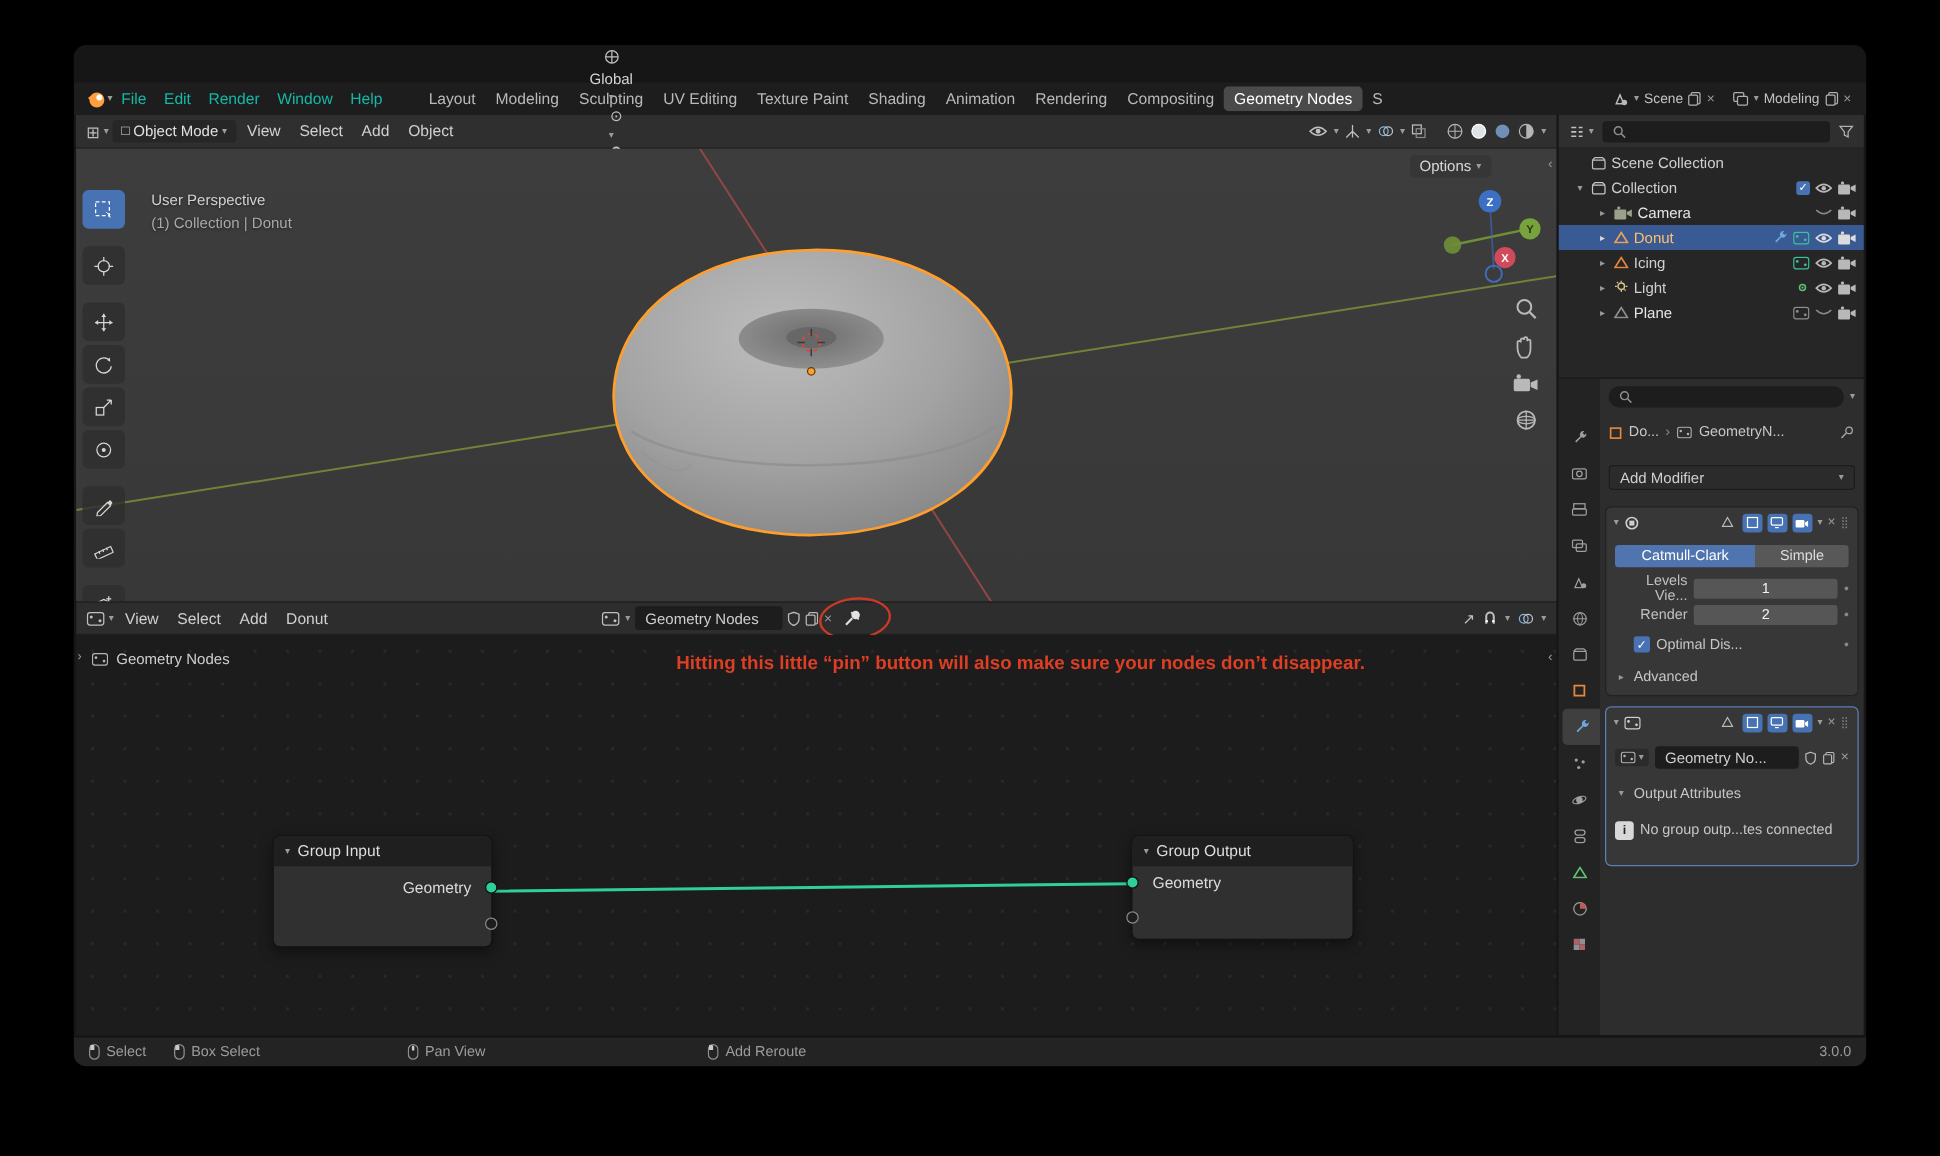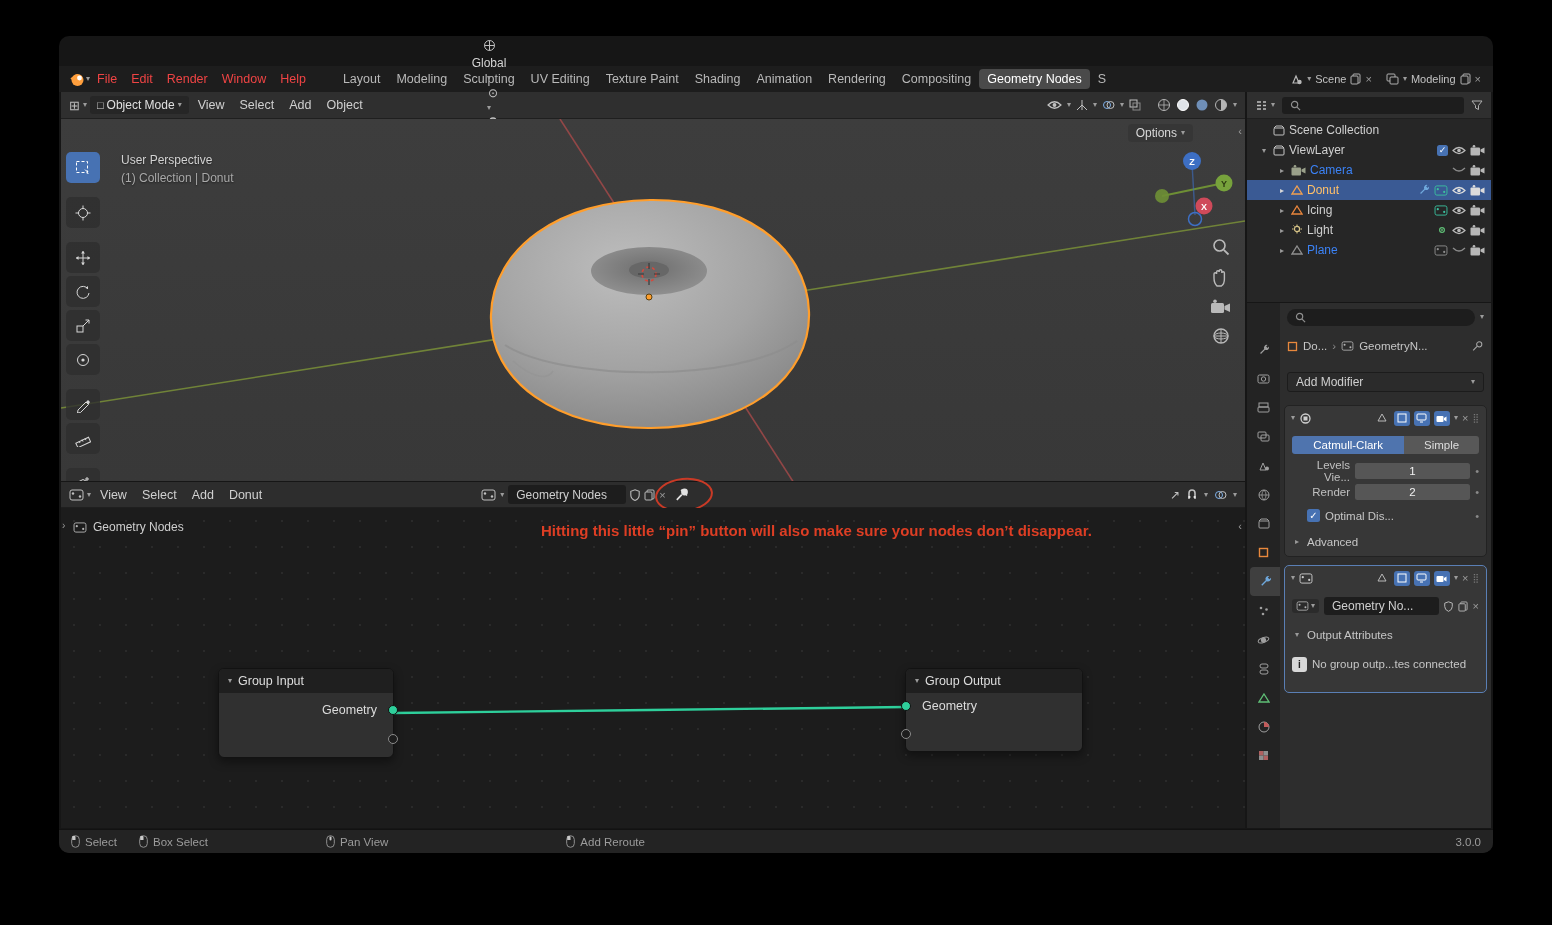--- a/index.html
+++ b/index.html
@@ -9,21 +9,21 @@
   svg{display:block;}
   .window{position:absolute;left:59px;top:36px;width:1434px;height:817px;background:#161616;border-radius:10px;overflow:hidden;box-shadow:0 18px 60px rgba(0,0,0,.75);}
 
   
   .titlebar{position:absolute;left:0;top:0;width:100%;height:30px;background:#2a2a2c;display:flex;align-items:center;justify-content:center;}
   .tl{position:absolute;top:9px;width:12px;height:12px;border-radius:50%;}
   .title{display:flex;align-items:center;gap:7px;color:#d9d9d9;font-size:13px;font-weight:bold;}
 
   
   .menubar{position:absolute;left:0;top:30px;width:100%;height:26px;background:#1d1d1d;display:flex;align-items:center;padding:0 10px;}
-  .menu-item{font-size:12.5px;color:#ef4444;padding:2px 7px;white-space:nowrap;}
+  .menu-item{font-size:12.5px;color:#14b8a6;padding:2px 7px;white-space:nowrap;}
   .ws-wrap{display:flex;align-items:center;margin-left:22px;overflow:hidden;}
   .ws-item{font-size:12.5px;color:#b9b9b9;padding:3px 8px;border-radius:4px;white-space:nowrap;}
   .ws-item.active{background:#4a4a4a;color:#fff;}
   .chev{font-size:8px;color:#9c9c9c;line-height:1;}
   .mini{font-size:11px;color:#c2c2c2;}
 
   
   .hdr{position:absolute;left:0;top:0;right:0;height:27px;background:#2f2f2f;display:flex;align-items:center;padding:0 8px;gap:3px;border-bottom:1px solid #1f1f1f;}
   .hmenu{font-size:12.5px;color:#d0d0d0;padding:2px 6px;white-space:nowrap;}
   .ibtn{display:flex;align-items:center;gap:3px;color:#c3c3c3;padding:2px 3px;border-radius:3px;}
@@ -44,21 +44,21 @@
   .node{position:absolute;border:1px solid #121212;border-radius:6px;background:#303030;box-shadow:0 4px 10px rgba(0,0,0,.4);}
   .node-title{height:24px;background:#1f1f1f;border-radius:5px 5px 0 0;display:flex;align-items:center;gap:6px;padding:0 9px;color:#dedede;font-size:12.5px;}
   .socket{position:absolute;width:10px;height:10px;border-radius:50%;background:#2ecf9b;border:1px solid #101010;}
   .socket.hollow{background:#1d1d1d;border:1.5px solid #8a8a8a;}
   .annot{color:#dd3e24;font-size:15px;font-weight:bold;white-space:nowrap;}
   .red-ellipse{position:absolute;width:58px;height:34px;border:2.5px solid #c93a26;border-radius:50%;transform:rotate(-6deg);pointer-events:none;}
 
   .outliner{position:absolute;left:1188px;top:56px;width:244px;height:210px;background:#262626;}
   .orow{display:flex;align-items:center;height:20px;font-size:12px;color:#cfcfcf;padding-right:6px;gap:4px;}
   .orow .lbl{white-space:nowrap;}
-  .dim{color:#3b82f6;}
+  .dim{color:#e5e5e5;}
   .sel{background:#3a5a94;}
   .tri{font-size:8px;color:#9a9a9a;width:10px;text-align:center;}
 
   .props{position:absolute;left:1188px;top:267px;width:244px;height:525px;background:#2d2d2d;}
   .tabstrip{position:absolute;left:0;top:0;width:33px;bottom:0;background:#232323;display:flex;flex-direction:column;align-items:stretch;padding-top:32px;}
   .ptab{height:29px;display:flex;align-items:center;justify-content:center;color:#9f9f9f;}
   .ptab.active{background:#3f3f3f;border-radius:4px 0 0 4px;margin-left:3px;}
   .pcontent{position:absolute;left:33px;top:0;right:0;bottom:0;}
   .prow{position:absolute;left:0;right:0;display:flex;align-items:center;gap:5px;padding:0 7px;color:#c6c6c6;font-size:11.5px;}
   .mblock{position:absolute;left:4px;right:4px;background:#373737;border-radius:5px;border:1px solid #222;}
@@ -469,21 +469,21 @@
             <path d="M1 3 L3 1 H9 L11 3" fill="none" stroke="#c0c0c0"></path>
           </svg>
         <span class="lbl">Scene Collection</span>
       </div>
       <div class="orow" style="padding-left:12px;">
         <span class="tri">▾</span>
         <svg width="12" height="11" viewBox="0 0 12 11">
             <rect x="1" y="3" width="10" height="7" rx="1" fill="none" stroke="#c8c8c8"></rect>
             <path d="M1 3 L3 1 H9 L11 3" fill="none" stroke="#c8c8c8"></path>
           </svg>
-        <span class="lbl">ViewLayer</span>
+        <span class="lbl">Collection</span>
         <span style="margin-left:auto;"></span>
         <span class="cb" style="width:11px;height:11px;font-size:9px;">✓</span>
         <svg width="14" height="9" viewBox="0 0 14 9">
             <path d="M1 4.5 Q7 -1.5 13 4.5 Q7 10.5 1 4.5Z" fill="none" stroke="#b8b8b8" stroke-width="1.2"></path>
             <circle cx="7" cy="4.5" r="1.8" fill="#b8b8b8"></circle>
           </svg>
         <svg width="15" height="11" viewBox="0 0 15 11">
             <rect x="0.5" y="2.5" width="9.5" height="8" rx="1" fill="#b8b8b8"></rect>
             <path d="M10.5 4.5 L14.5 2.5 V8.5 L10.5 6.5Z" fill="#b8b8b8"></path>
             <circle cx="4" cy="1.3" r="1.3" fill="#b8b8b8"></circle>

